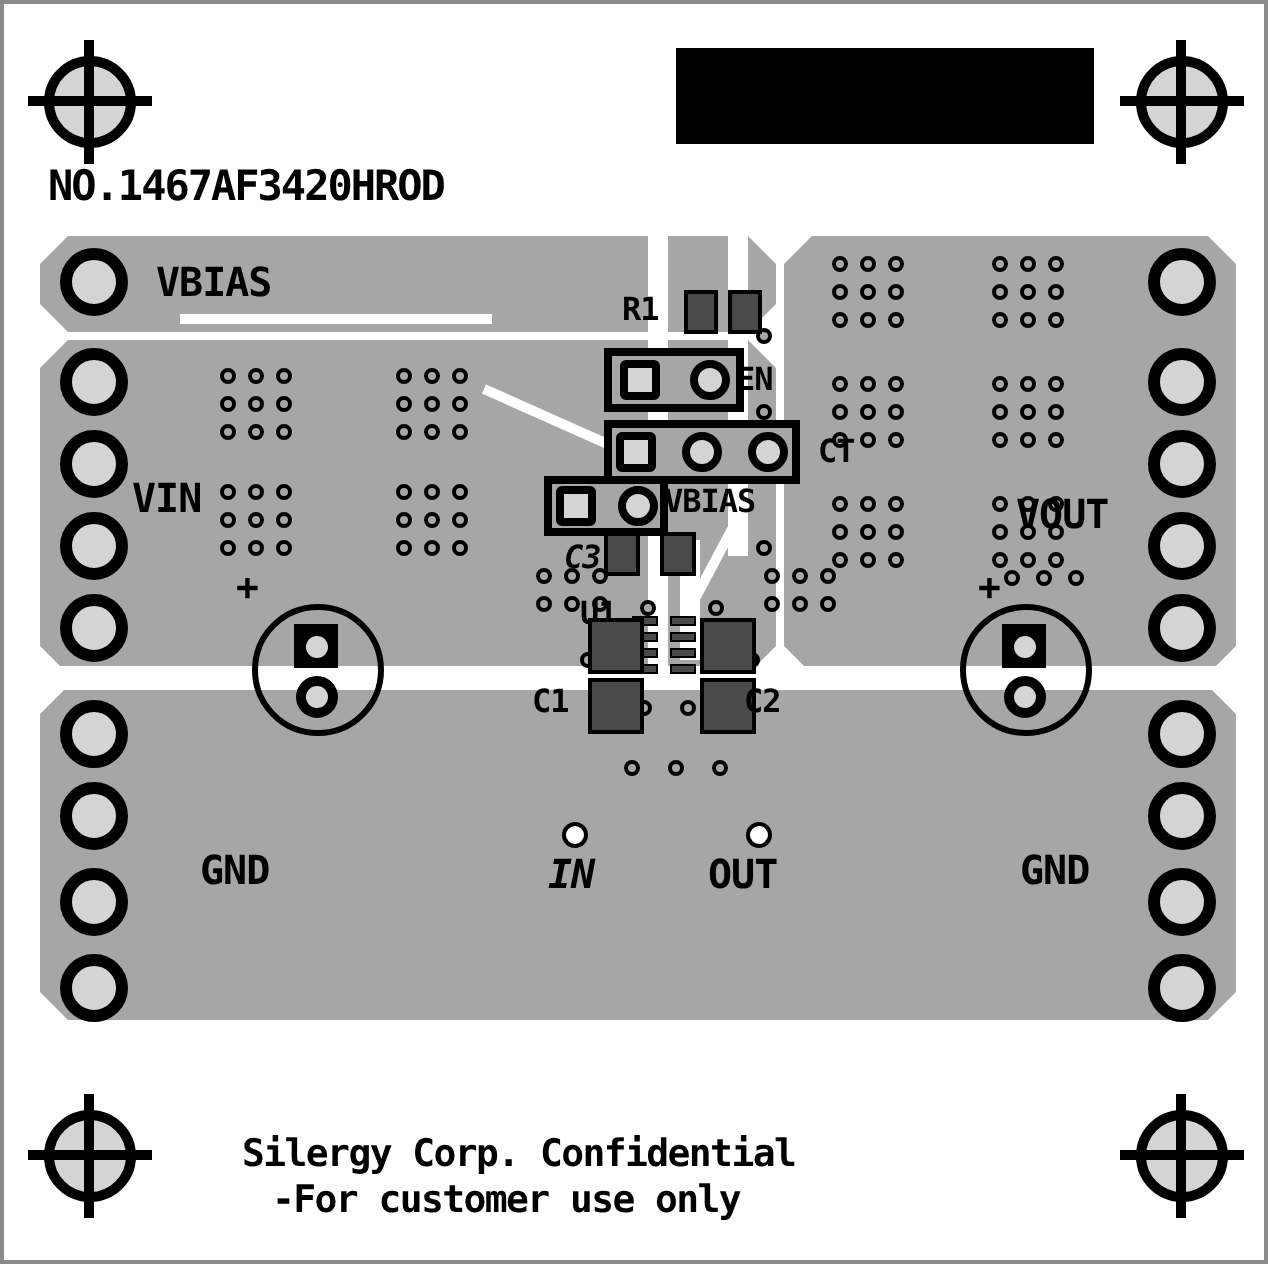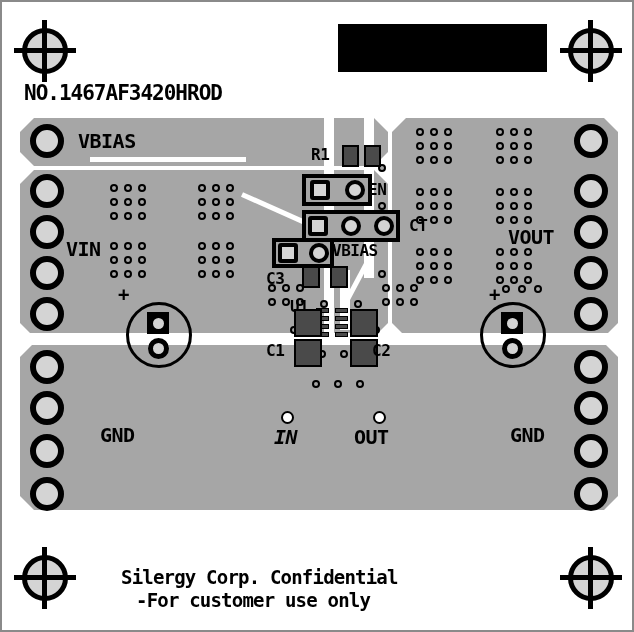--- a/index.html
+++ b/index.html
@@ -355,21 +355,21 @@
 
   <div class="hdr" style="left:270px;top:236px;width:62px;height:30px;"></div>
   <div class="hdr" style="left:270px;top:236px;width:62px;height:30px;border:none;background:transparent;">
     <span class="hp sq"></span>
     <span class="hp"></span>
   </div>
   <div class="silk lbl-mid" style="left:330px;top:240px;">VBIAS</div>
 
   <div class="smd" style="left:300px;top:264px;width:18px;height:22px;"></div>
   <div class="smd" style="left:328px;top:264px;width:18px;height:22px;"></div>
-  <div class="silk lbl-mid" style="left:264px;top:268px;">C3</div>
+  <div class="silk lbl-mid" style="left:280px;top:268px;font-style:italic;">C3</div>
 
   <div class="u1" style="left:314px;top:304px;width:32px;height:34px;">
     <div class="pin" style="left:0px;top:2px;width:13px;height:5px;"></div>
     <div class="pin" style="left:19px;top:2px;width:13px;height:5px;"></div>
     <div class="pin" style="left:0px;top:10px;width:13px;height:5px;"></div>
     <div class="pin" style="left:19px;top:10px;width:13px;height:5px;"></div>
     <div class="pin" style="left:0px;top:18px;width:13px;height:5px;"></div>
     <div class="pin" style="left:19px;top:18px;width:13px;height:5px;"></div>
     <div class="pin" style="left:0px;top:26px;width:13px;height:5px;"></div>
     <div class="pin" style="left:19px;top:26px;width:13px;height:5px;"></div>
@@ -385,21 +385,21 @@
   <div class="silk lbl-mid" style="left:370px;top:340px;">C2</div>
 
   <div class="via-tp" style="left:279px;top:409px;"></div>
   <div class="silk lbl-big" style="left:272px;top:424px;font-style:italic;">IN</div>
 
   <div class="via-tp" style="left:371px;top:409px;"></div>
   <div class="silk lbl-big" style="left:352px;top:424px;">OUT</div>
 
   <div class="silk lbl-big" style="left:76px;top:128px;">VBIAS</div>
   <div class="silk lbl-big" style="left:64px;top:236px;">VIN</div>
-  <div class="silk lbl-big" style="left:506px;top:224px;">VOUT</div>
+  <div class="silk lbl-big" style="left:506px;top:244px;">VOUT</div>
   <div class="silk lbl-big" style="left:98px;top:422px;">GND</div>
   <div class="silk lbl-big" style="left:508px;top:422px;">GND</div>
 
   <div class="silk title-text" style="left:22px;top:80px;">NO.1467AF3420HROD</div>
 
   <div class="silk foot-text" style="left:134px;top:588px;">-For customer use only</div>
   <div class="silk foot-text" style="left:119px;top:565px;">Silergy Corp. Confidential</div>
 
   <div class="redact" style="left:336px;top:22px;width:209px;height:48px;"></div>
 

